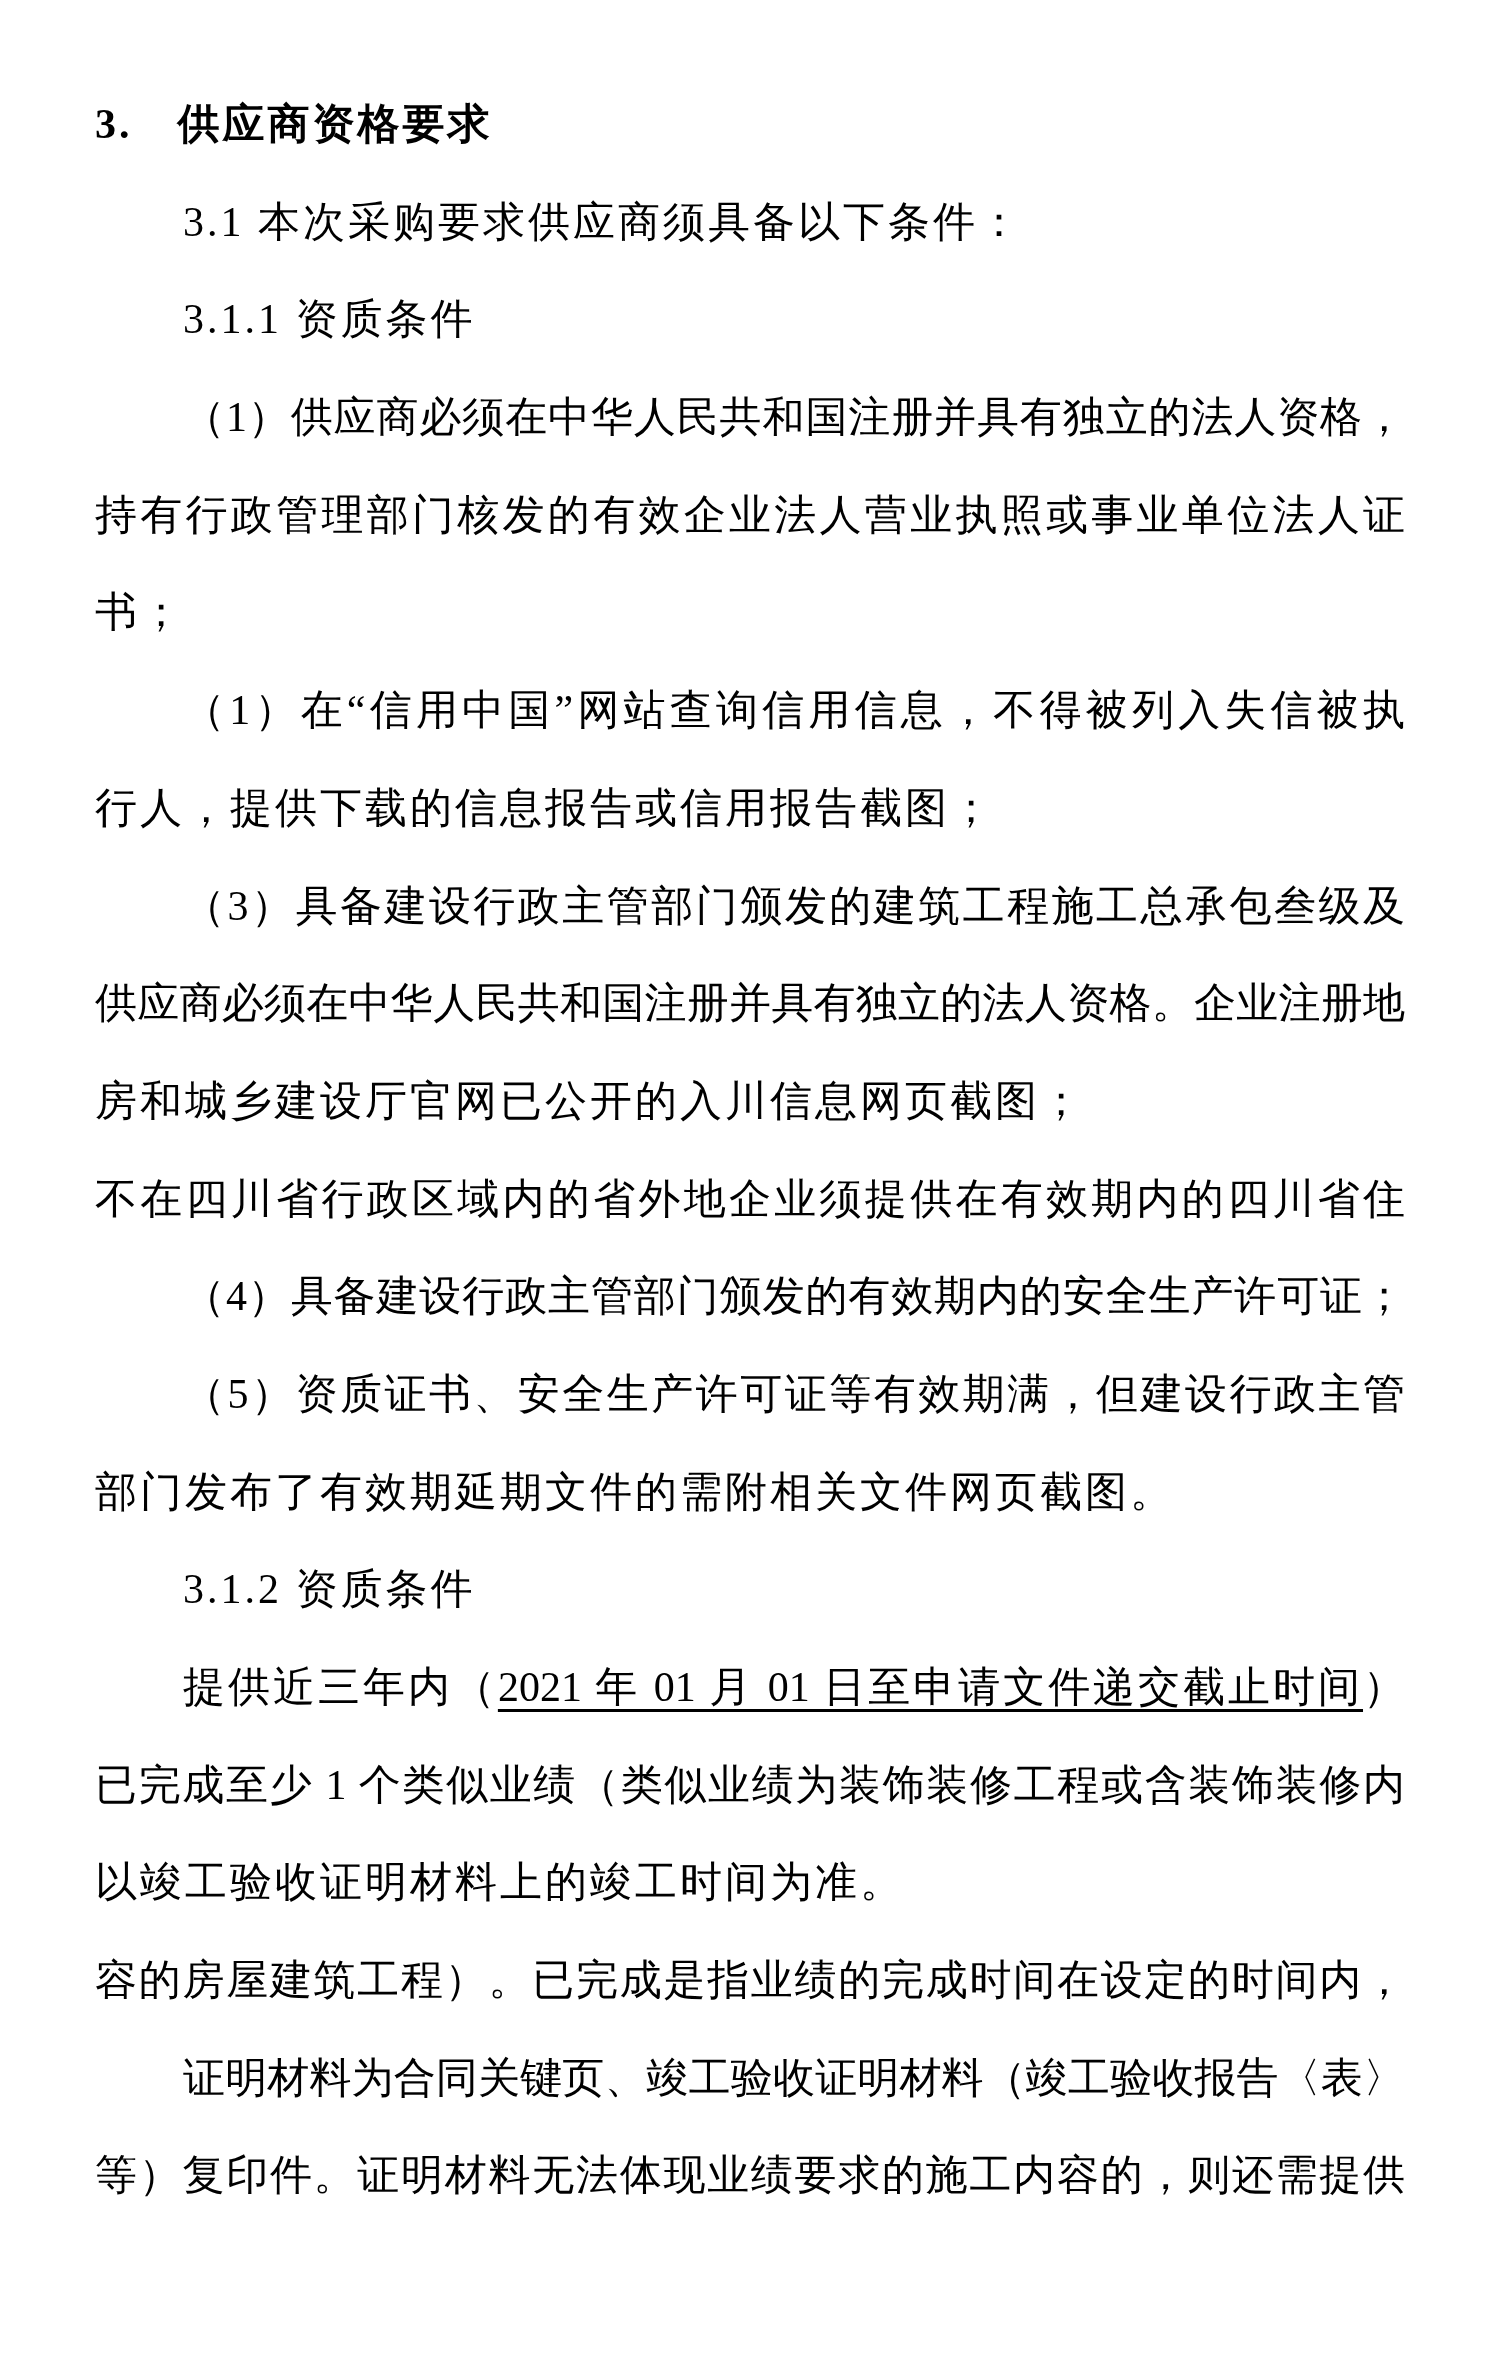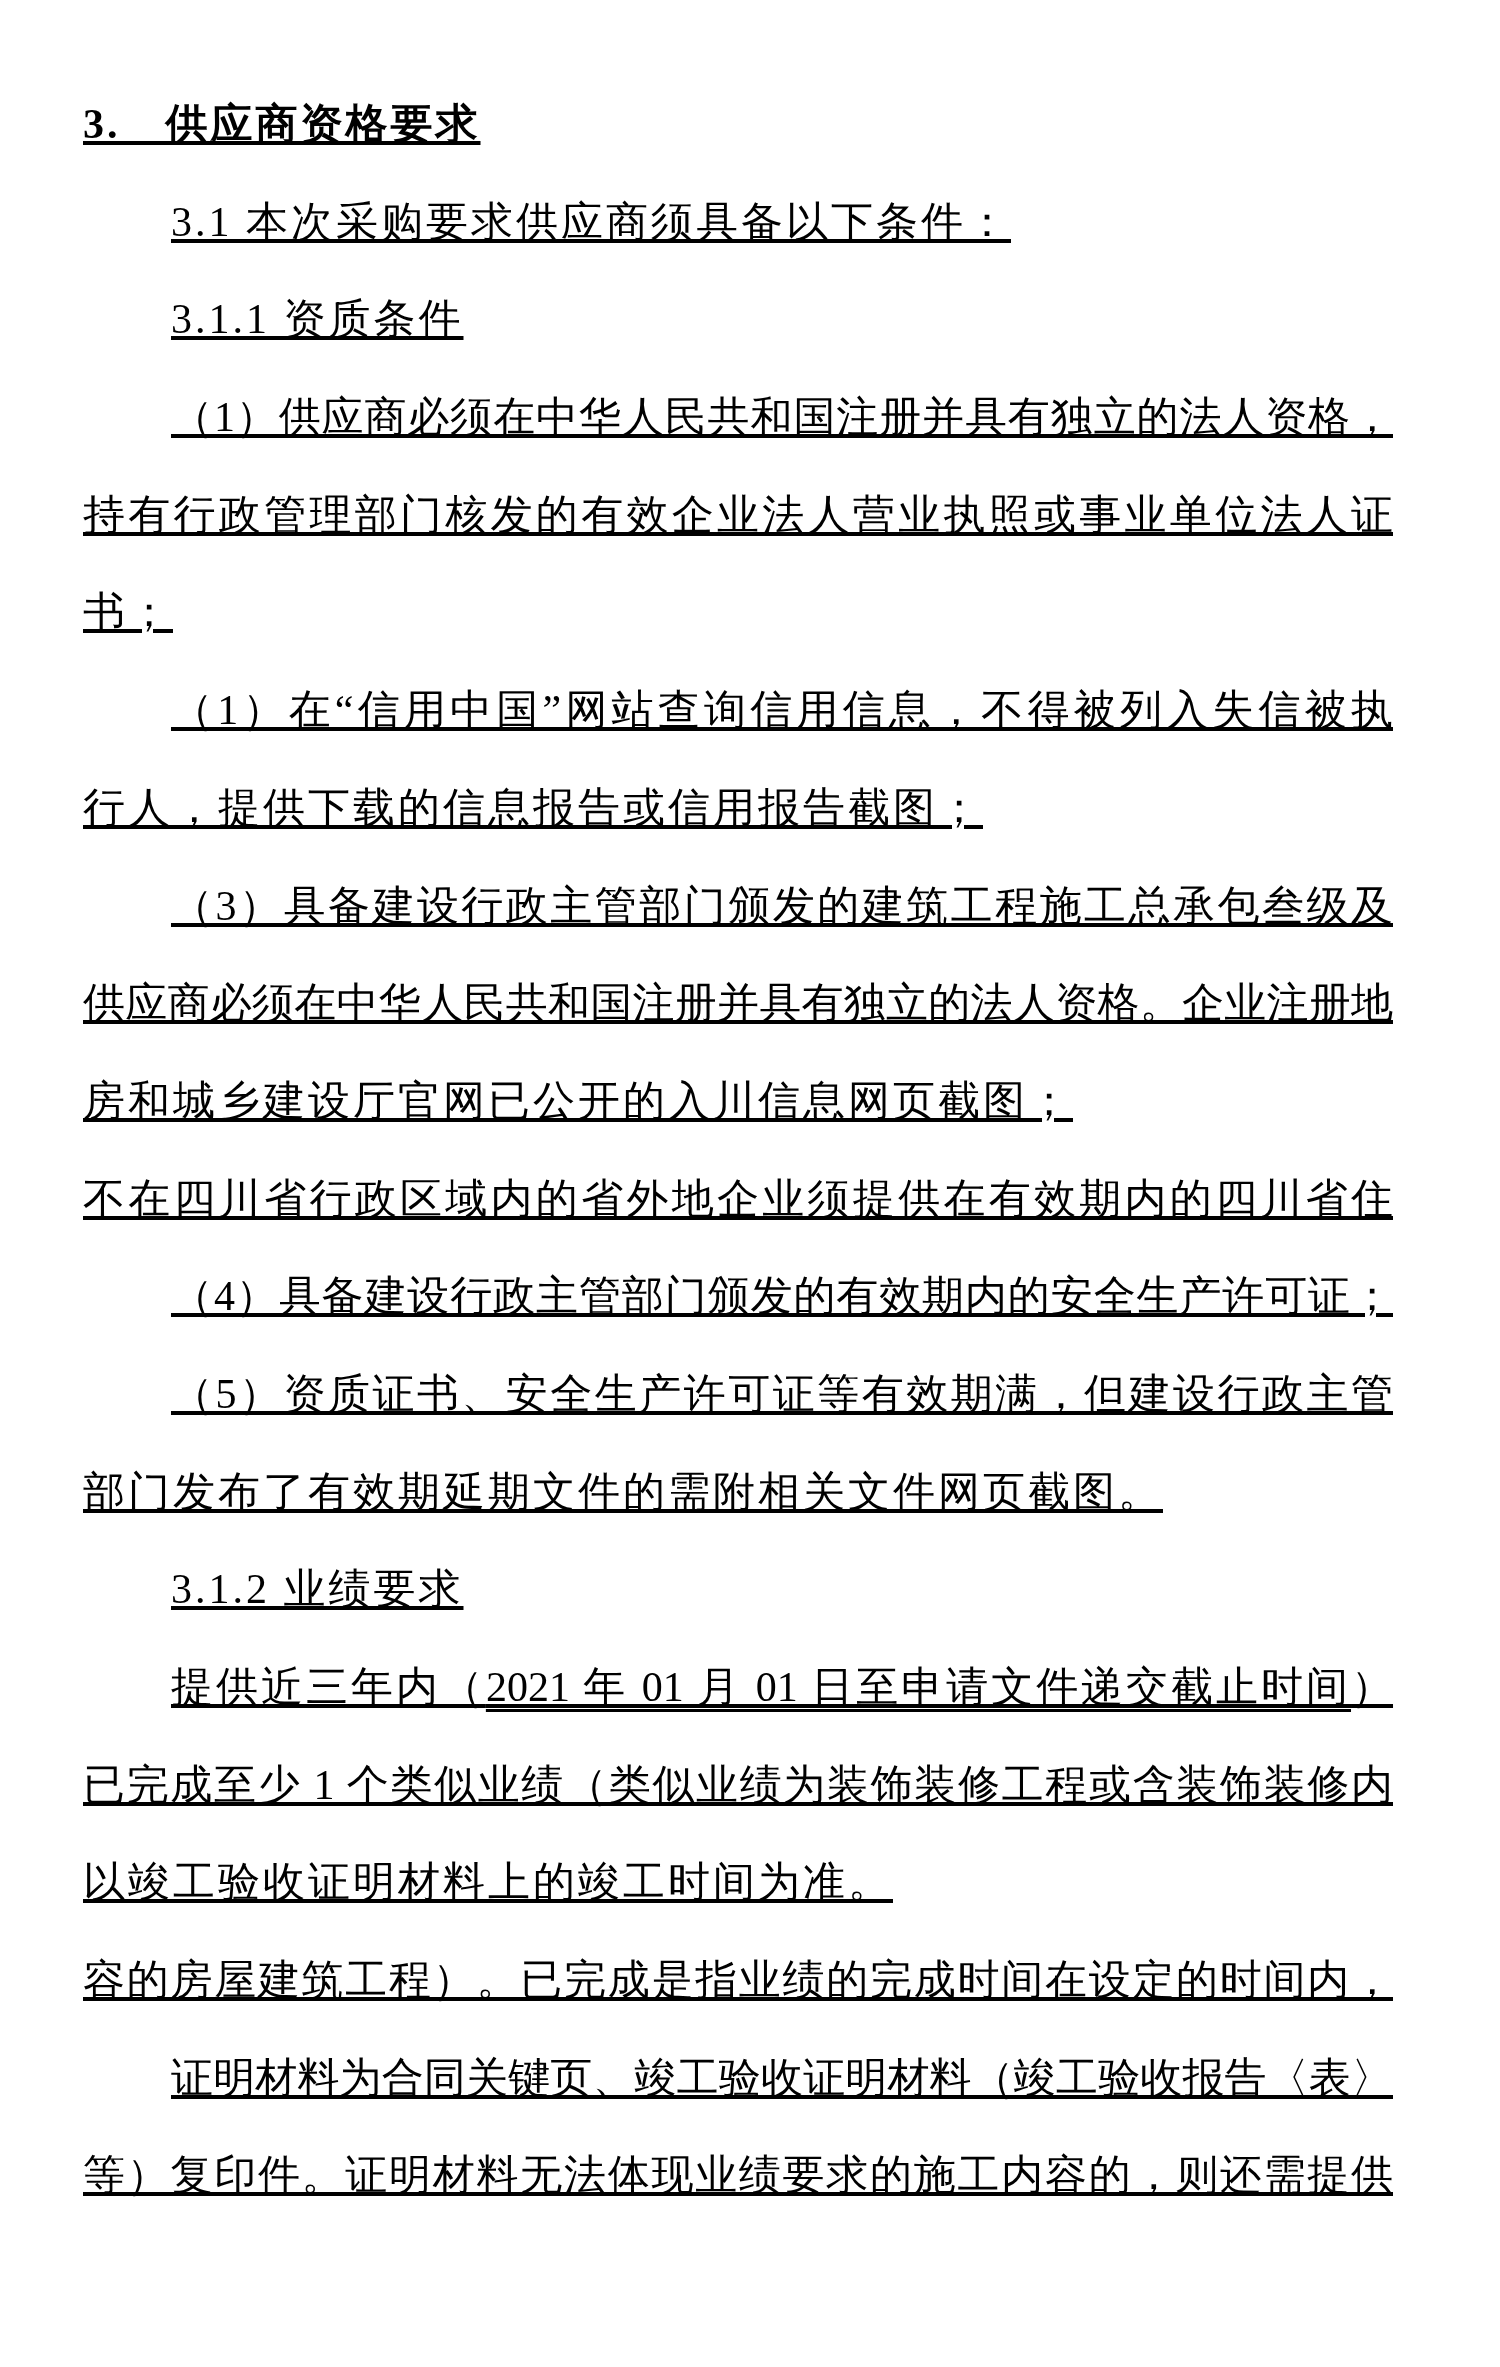--- a/index.html
+++ b/index.html
@@ -7,24 +7,23 @@
     width: 1500px;
     height: 2367px;
     background: #ffffff;
     color: #000000;
     font-family: "Liberation Serif", "DejaVu Serif", serif;
     overflow: hidden;
     position: relative;
   }
   .doc {
     position: absolute;
-    left: 83px;
+    left: 95px;
     top: 76px;
     width: 1310px;
-    text-decoration: underline;
   }
   .line {
     height: 97.7px;
     line-height: 97.7px;
     font-size: 42px;
     letter-spacing: 3px;
     white-space: nowrap;
   }
   .line.fill {
     letter-spacing: 0;
@@ -53,20 +52,20 @@
   <div class="line">书；</div>
   <div class="line indent fill">（1）在“信用中国”网站查询信用信息，不得被列入失信被执</div>
   <div class="line">行人，提供下载的信息报告或信用报告截图；</div>
   <div class="line indent fill">（3）具备建设行政主管部门颁发的建筑工程施工总承包叁级及</div>
   <div class="line fill">供应商必须在中华人民共和国注册并具有独立的法人资格。企业注册地</div>
   <div class="line">房和城乡建设厅官网已公开的入川信息网页截图；</div>
   <div class="line fill">不在四川省行政区域内的省外地企业须提供在有效期内的四川省住</div>
   <div class="line indent fill">（4）具备建设行政主管部门颁发的有效期内的安全生产许可证；</div>
   <div class="line indent fill">（5）资质证书、安全生产许可证等有效期满，但建设行政主管</div>
   <div class="line">部门发布了有效期延期文件的需附相关文件网页截图。</div>
-  <div class="line indent">3.1.2 业绩要求</div>
+  <div class="line indent">3.1.2 资质条件</div>
   <div class="line indent fill"><span>提供近三年内（</span><span class="u">2021 年 01 月 01 日至申请文件递交截止时间</span><span>）</span></div>
   <div class="line fill">已完成至少 1 个类似业绩（类似业绩为装饰装修工程或含装饰装修内</div>
   <div class="line">以竣工验收证明材料上的竣工时间为准。</div>
   <div class="line fill">容的房屋建筑工程）。已完成是指业绩的完成时间在设定的时间内，</div>
   <div class="line indent fill">证明材料为合同关键页、竣工验收证明材料（竣工验收报告〈表〉</div>
   <div class="line fill">等）复印件。证明材料无法体现业绩要求的施工内容的，则还需提供</div>
 </div>
 
 </body></html>

